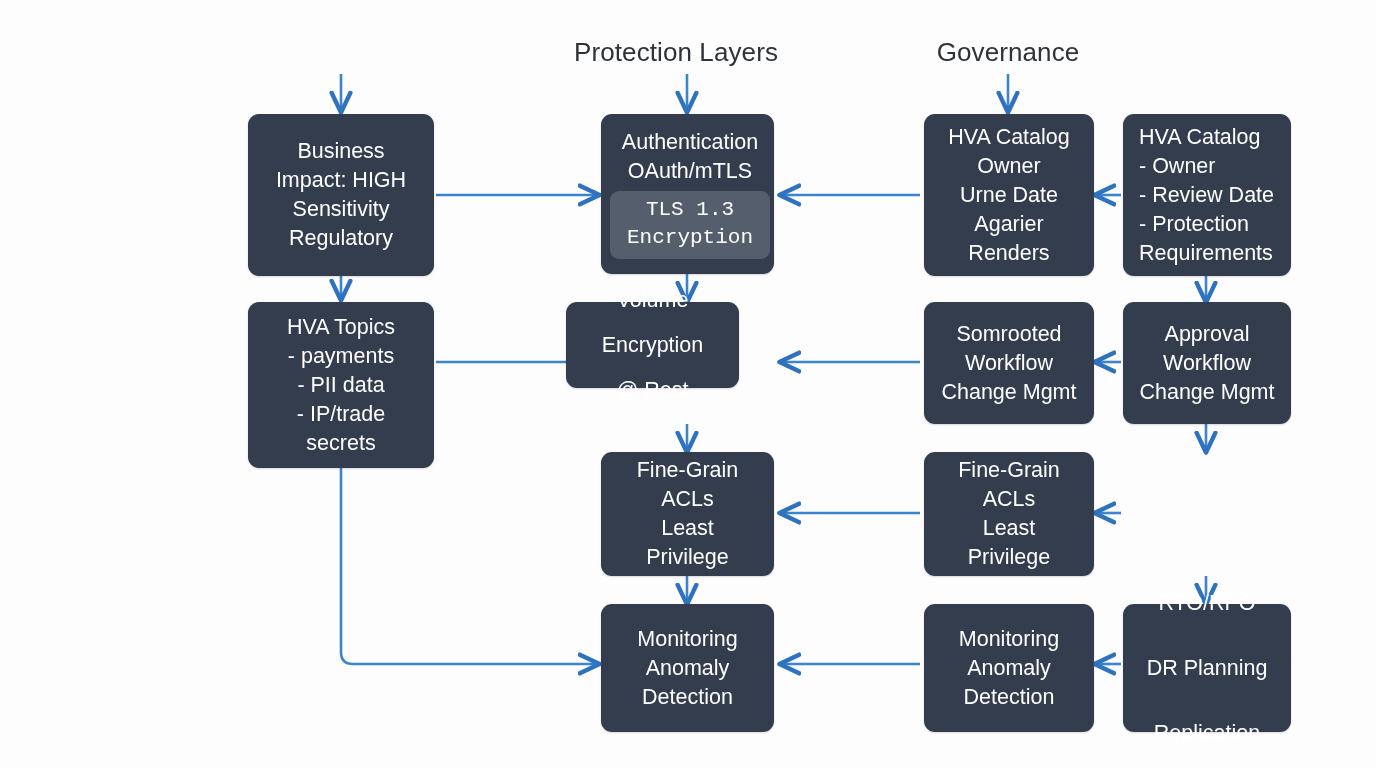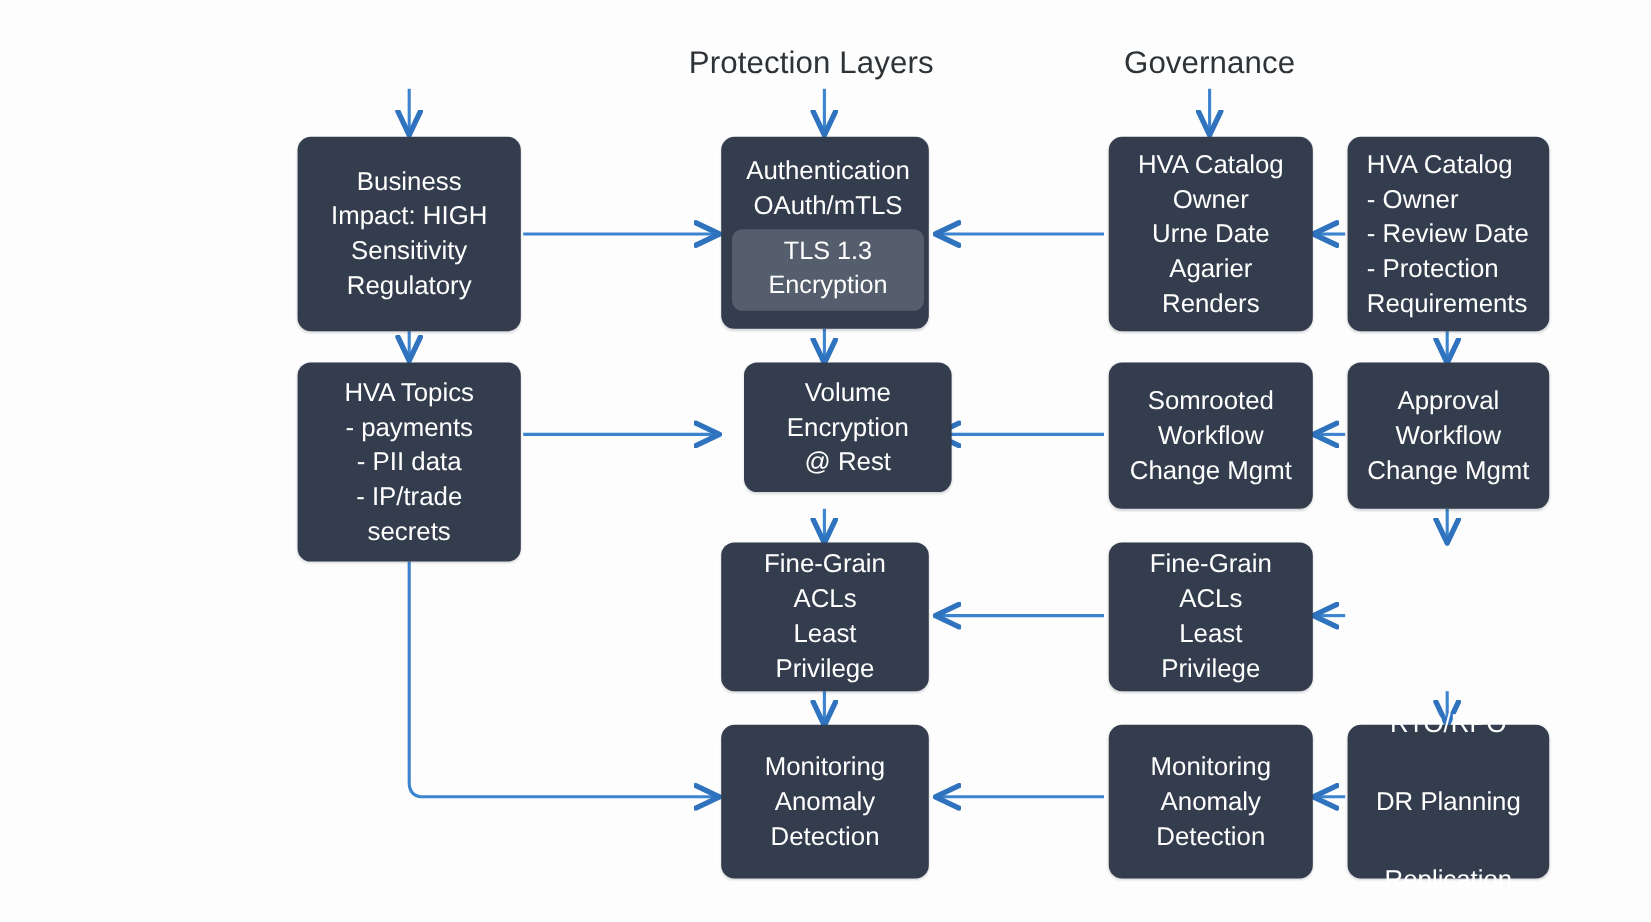--- a/index.html
+++ b/index.html
@@ -66,20 +66,21 @@
     border-radius: 9px;
     width: 152px;
     padding: 5px 4px 7px 4px;
     margin-top: 5px;
     display: flex;
     flex-direction: column;
     align-items: center;
     justify-content: center;
     line-height: 28px;
     font-size: 21px;
+    font-family: Liberation Mono, monospace;
   }
 </style>
 </head>
 <body>
 
 <div id="canvas">
 
   <svg id="edges" viewBox="0 0 1376 768">
     <defs>
       <marker id="ah" markerWidth="9" markerHeight="9" refX="7.2" refY="4.5" orient="auto" markerUnits="strokeWidth">
@@ -139,21 +140,21 @@
 
   <div class="node" style="left:601px; top:114px; width:173px; height:160px; justify-content:flex-start; padding-top:14px;padding-left:13px;">
     <span class="line">Authentication</span>
     <span class="line">OAuth/mTLS</span>
     <div class="subpanel">
       <span class="line">TLS 1.3</span>
       <span class="line">Encryption</span>
     </div>
   </div>
 
-  <div class="node" style="left:620px; top:302px; width:173px; height:108px;">
+  <div class="node" style="left:566px; top:302px; width:173px; height:86px;gap:16px;">
     <span class="line">Volume</span>
     <span class="line">Encryption</span>
     <span class="line">@ Rest</span>
   </div>
 
   <div class="node" style="left:601px; top:452px; width:173px; height:124px;">
     <span class="line">Fine-Grain</span>
     <span class="line">ACLs</span>
     <span class="line">Least</span>
     <span class="line">Privilege</span>

